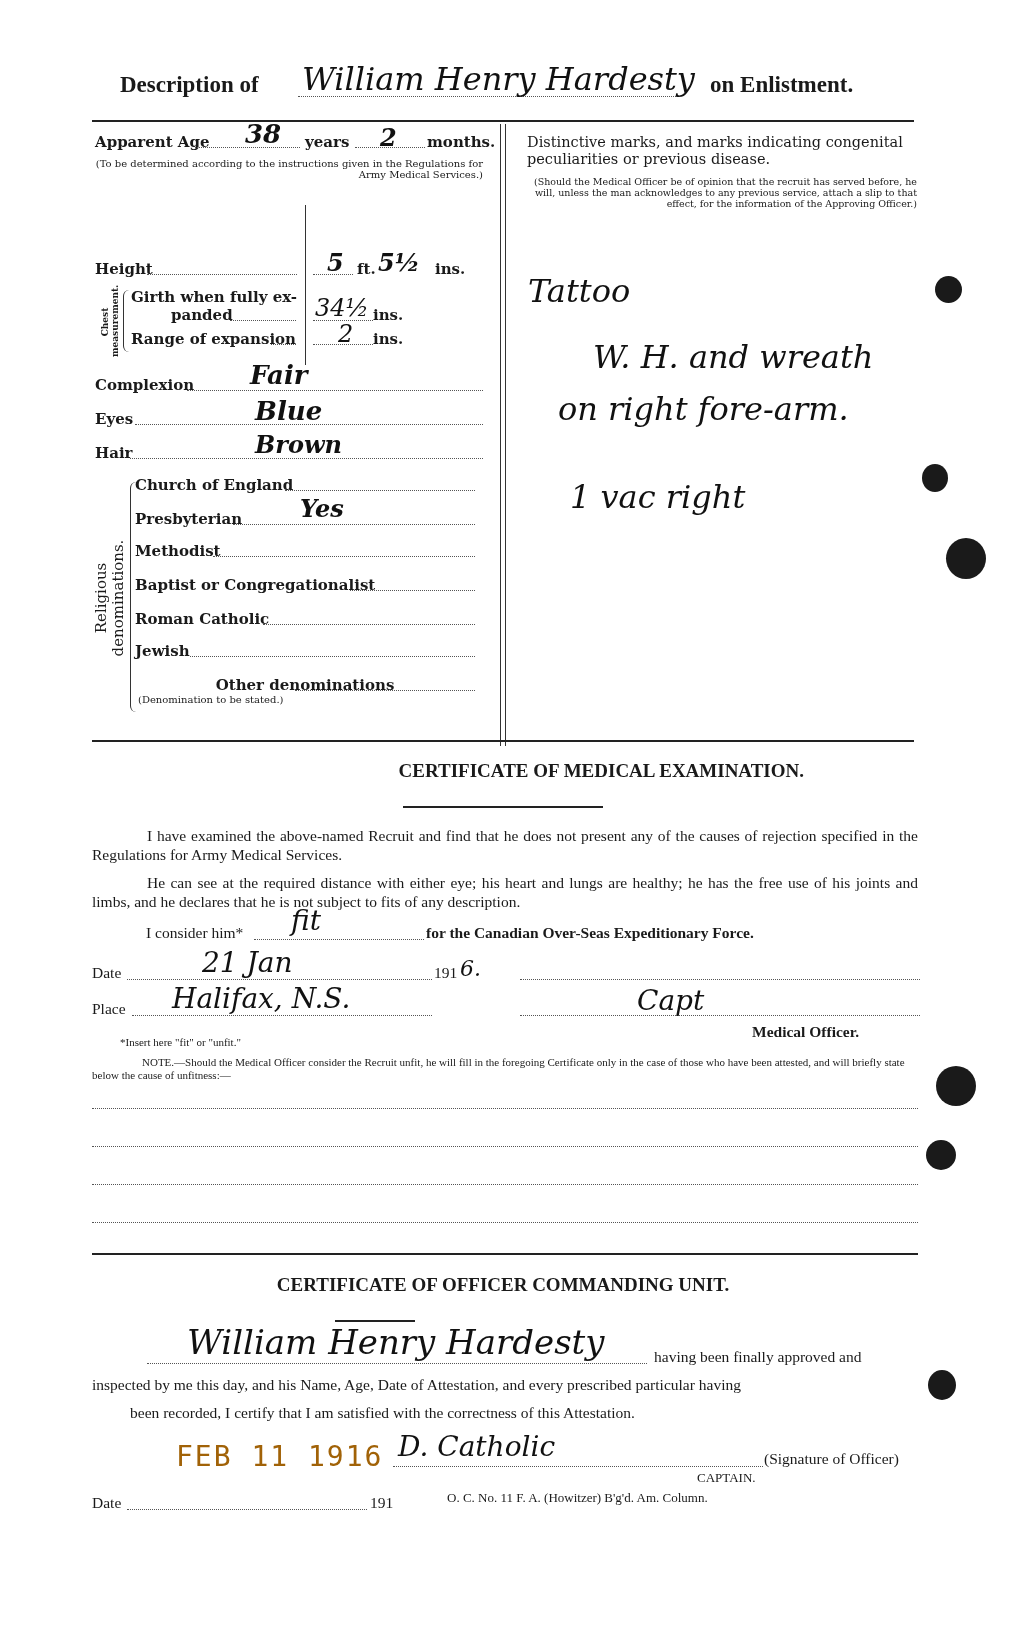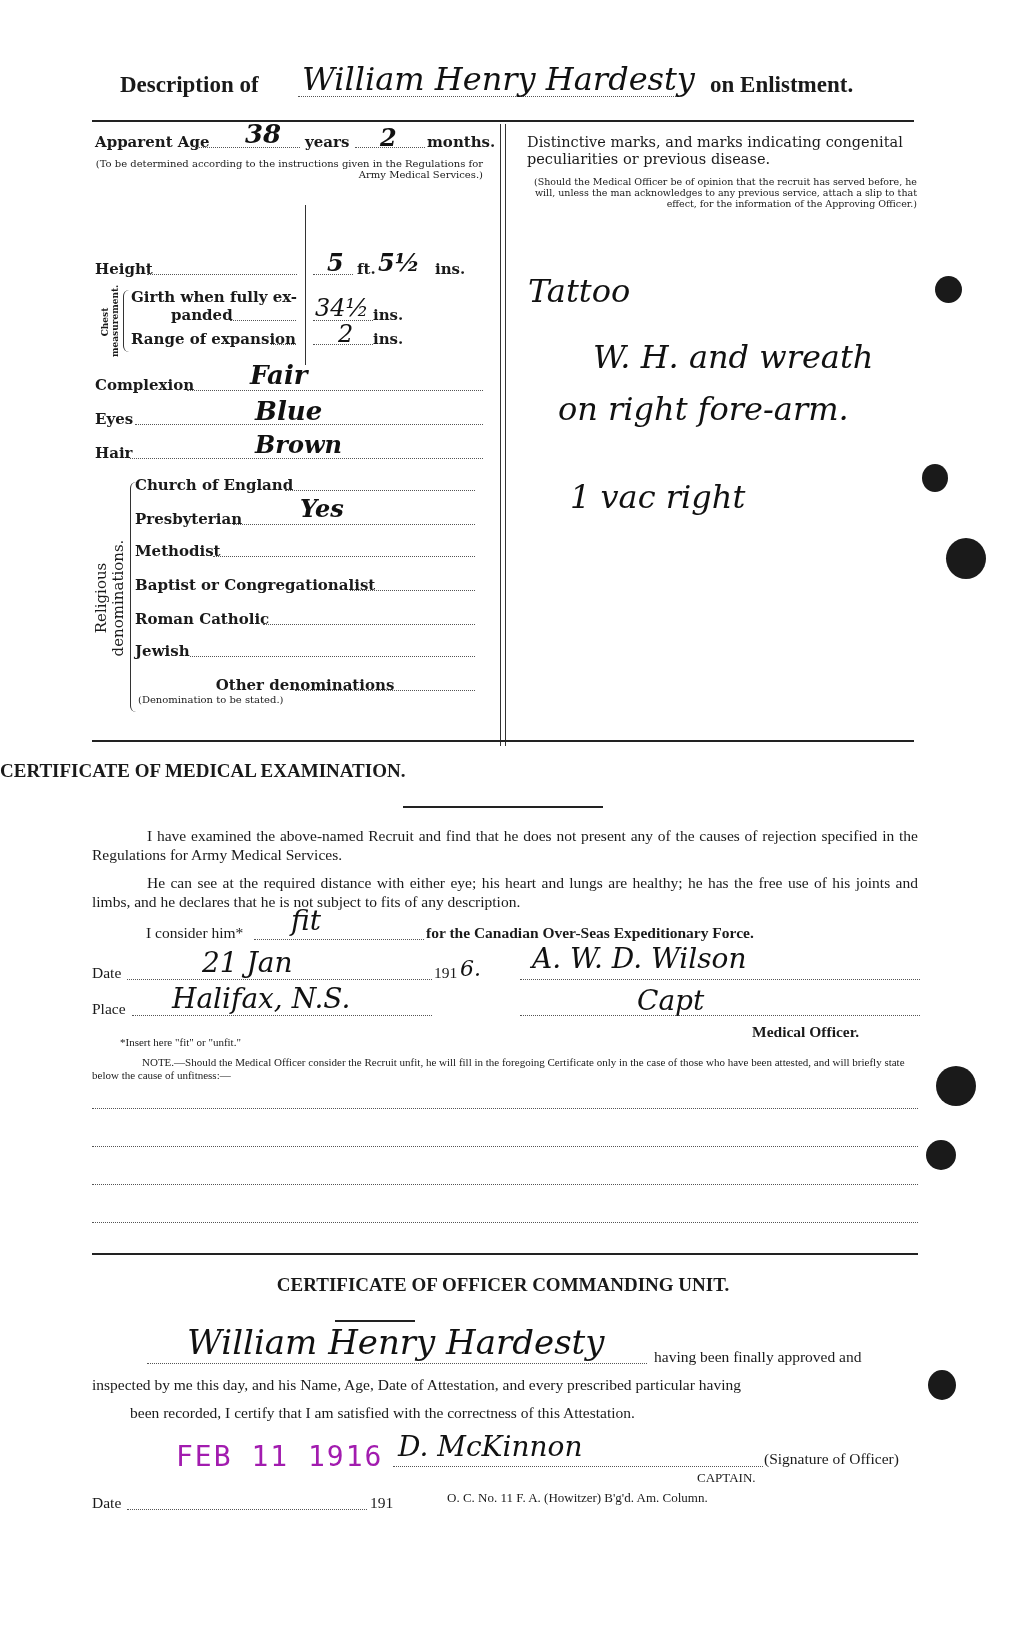--- a/index.html
+++ b/index.html
@@ -124,41 +124,40 @@
 
 <div class="abs" style="left:527px;top:134px;width:390px;font-size:14.5px;line-height:17px;">Distinctive marks, and marks indicating congenital peculiarities or previous disease.</div>
 <div class="abs small" style="left:527px;top:176px;width:390px;font-size:9.5px;">(Should the Medical Officer be of opinion that the recruit has served before, he will, unless the man acknowledges to any previous service, attach a slip to that effect, for the information of the Approving Officer.)</div>
 <div class="abs hw" style="left:528px;top:272px;font-size:32px;">Tattoo</div>
 <div class="abs hw" style="left:593px;top:338px;font-size:32px;">W. H. and wreath</div>
 <div class="abs hw" style="left:558px;top:390px;font-size:32px;">on right fore-arm.</div>
 <div class="abs hw" style="left:570px;top:478px;font-size:32px;">1 vac right</div>
 
 <div class="abs rule" style="left:92px;top:740px;width:822px;height:1.5px;"></div>
 
-<div class="abs cond" style="left:0;width:804px;top:760px;text-align:left;font-size:19px;font-weight:bold;">CERTIFICATE OF MEDICAL EXAMINATION.</div>
+<div class="abs cond" style="left:0;width:804px;top:760px;text-align:right;font-size:19px;font-weight:bold;">CERTIFICATE OF MEDICAL EXAMINATION.</div>
 <div class="abs rule" style="left:403px;top:806px;width:200px;height:1.5px;"></div>
 
 <div class="abs cond" style="left:92px;top:826px;width:826px;font-size:15.5px;line-height:19px;text-indent:55px;text-align:justify;">I have examined the above-named Recruit and find that he does not present any of the causes of rejection specified in the Regulations for Army Medical Services.</div>
 <div class="abs cond" style="left:92px;top:873px;width:826px;font-size:15.5px;line-height:19px;text-indent:55px;text-align:justify;">He can see at the required distance with either eye; his heart and lungs are healthy; he has the free use of his joints and limbs, and he declares that he is not subject to fits of any description.</div>
 
 <div class="abs cond" style="left:146px;top:924px;width:780px;font-size:15.5px;">
   <span>I consider him*</span>
   <span class="abs dots" style="left:108px;top:15px;width:170px;"></span>
   <span class="abs hw" style="left:145px;top:-20px;font-size:28px;">fit</span>
   <span class="abs" style="left:280px;top:0;font-weight:bold;">for the Canadian Over-Seas Expeditionary Force.</span>
 </div>
 
 <div class="abs cond" style="left:92px;top:964px;width:830px;font-size:15.5px;">
   <span>Date</span>
   <span class="abs dots" style="left:35px;top:15px;width:305px;"></span>
   <span class="abs hw" style="left:110px;top:-18px;font-size:28px;">21 Jan</span>
   <span class="abs" style="left:342px;top:0;">191</span>
   <span class="abs hw" style="left:368px;top:-8px;font-size:22px;">6.</span>
   <span class="abs dots" style="left:428px;top:15px;width:400px;"></span>
-  <span class="abs hw" style="left:440px;top:-22px;font-size:28px;">A. W. D. Wilson</span>
 </div>
 
 <div class="abs cond" style="left:92px;top:1000px;width:830px;font-size:15.5px;">
   <span>Place</span>
   <span class="abs dots" style="left:40px;top:15px;width:300px;"></span>
   <span class="abs hw" style="left:80px;top:-18px;font-size:28px;">Halifax, N.S.</span>
   <span class="abs dots" style="left:428px;top:15px;width:400px;"></span>
   <span class="abs hw" style="left:545px;top:-16px;font-size:28px;">Capt</span>
 </div>
 <div class="abs cond" style="left:752px;top:1023px;font-size:15.5px;font-weight:bold;">Medical Officer.</div>
@@ -175,23 +174,23 @@
 <div class="abs rule" style="left:335px;top:1320px;width:80px;height:1.5px;"></div>
 
 <div class="abs cond" style="left:92px;top:1348px;width:830px;font-size:15.5px;">
   <span class="abs dots" style="left:55px;top:15px;width:500px;"></span>
   <span class="abs hw" style="left:95px;top:-26px;font-size:34px;">William Henry Hardesty</span>
   <span class="abs" style="left:562px;top:0;">having been finally approved and</span>
 </div>
 <div class="abs cond" style="left:92px;top:1376px;width:830px;font-size:15.5px;">inspected by me this day, and his Name, Age, Date of Attestation, and every prescribed particular having</div>
 <div class="abs cond" style="left:92px;top:1404px;width:830px;font-size:15.5px;margin-left:38px;">been recorded, I certify that I am satisfied with the correctness of this Attestation.</div>
 
-<div class="abs" style="left:176px;top:1440px;font-family:'DejaVu Sans Mono',monospace;font-size:28px;color:#a21caf;letter-spacing:2px;">FEB 11 1916</div>
+<div class="abs" style="left:176px;top:1440px;font-family:'DejaVu Sans Mono',monospace;font-size:28px;color:#a16207;letter-spacing:2px;">FEB 11 1916</div>
 <div class="abs dots" style="left:393px;top:1466px;width:370px;"></div>
-<div class="abs hw" style="left:398px;top:1430px;font-size:28px;">D. McKinnon</div>
+<div class="abs hw" style="left:398px;top:1430px;font-size:28px;">D. Catholic</div>
 <div class="abs cond" style="left:764px;top:1450px;font-size:15.5px;">(Signature of Officer)</div>
 <div class="abs cond" style="left:697px;top:1470px;font-size:13px;">CAPTAIN.</div>
 <div class="abs cond" style="left:447px;top:1490px;font-size:13px;">O. C. No. 11 F. A. (Howitzer) B'g'd. Am. Column.</div>
 
 <div class="abs cond" style="left:92px;top:1494px;width:340px;font-size:15.5px;">
   <span>Date</span>
   <span class="abs dots" style="left:35px;top:15px;width:240px;"></span>
   <span class="abs" style="left:278px;top:0;">191</span>
 </div>
 

